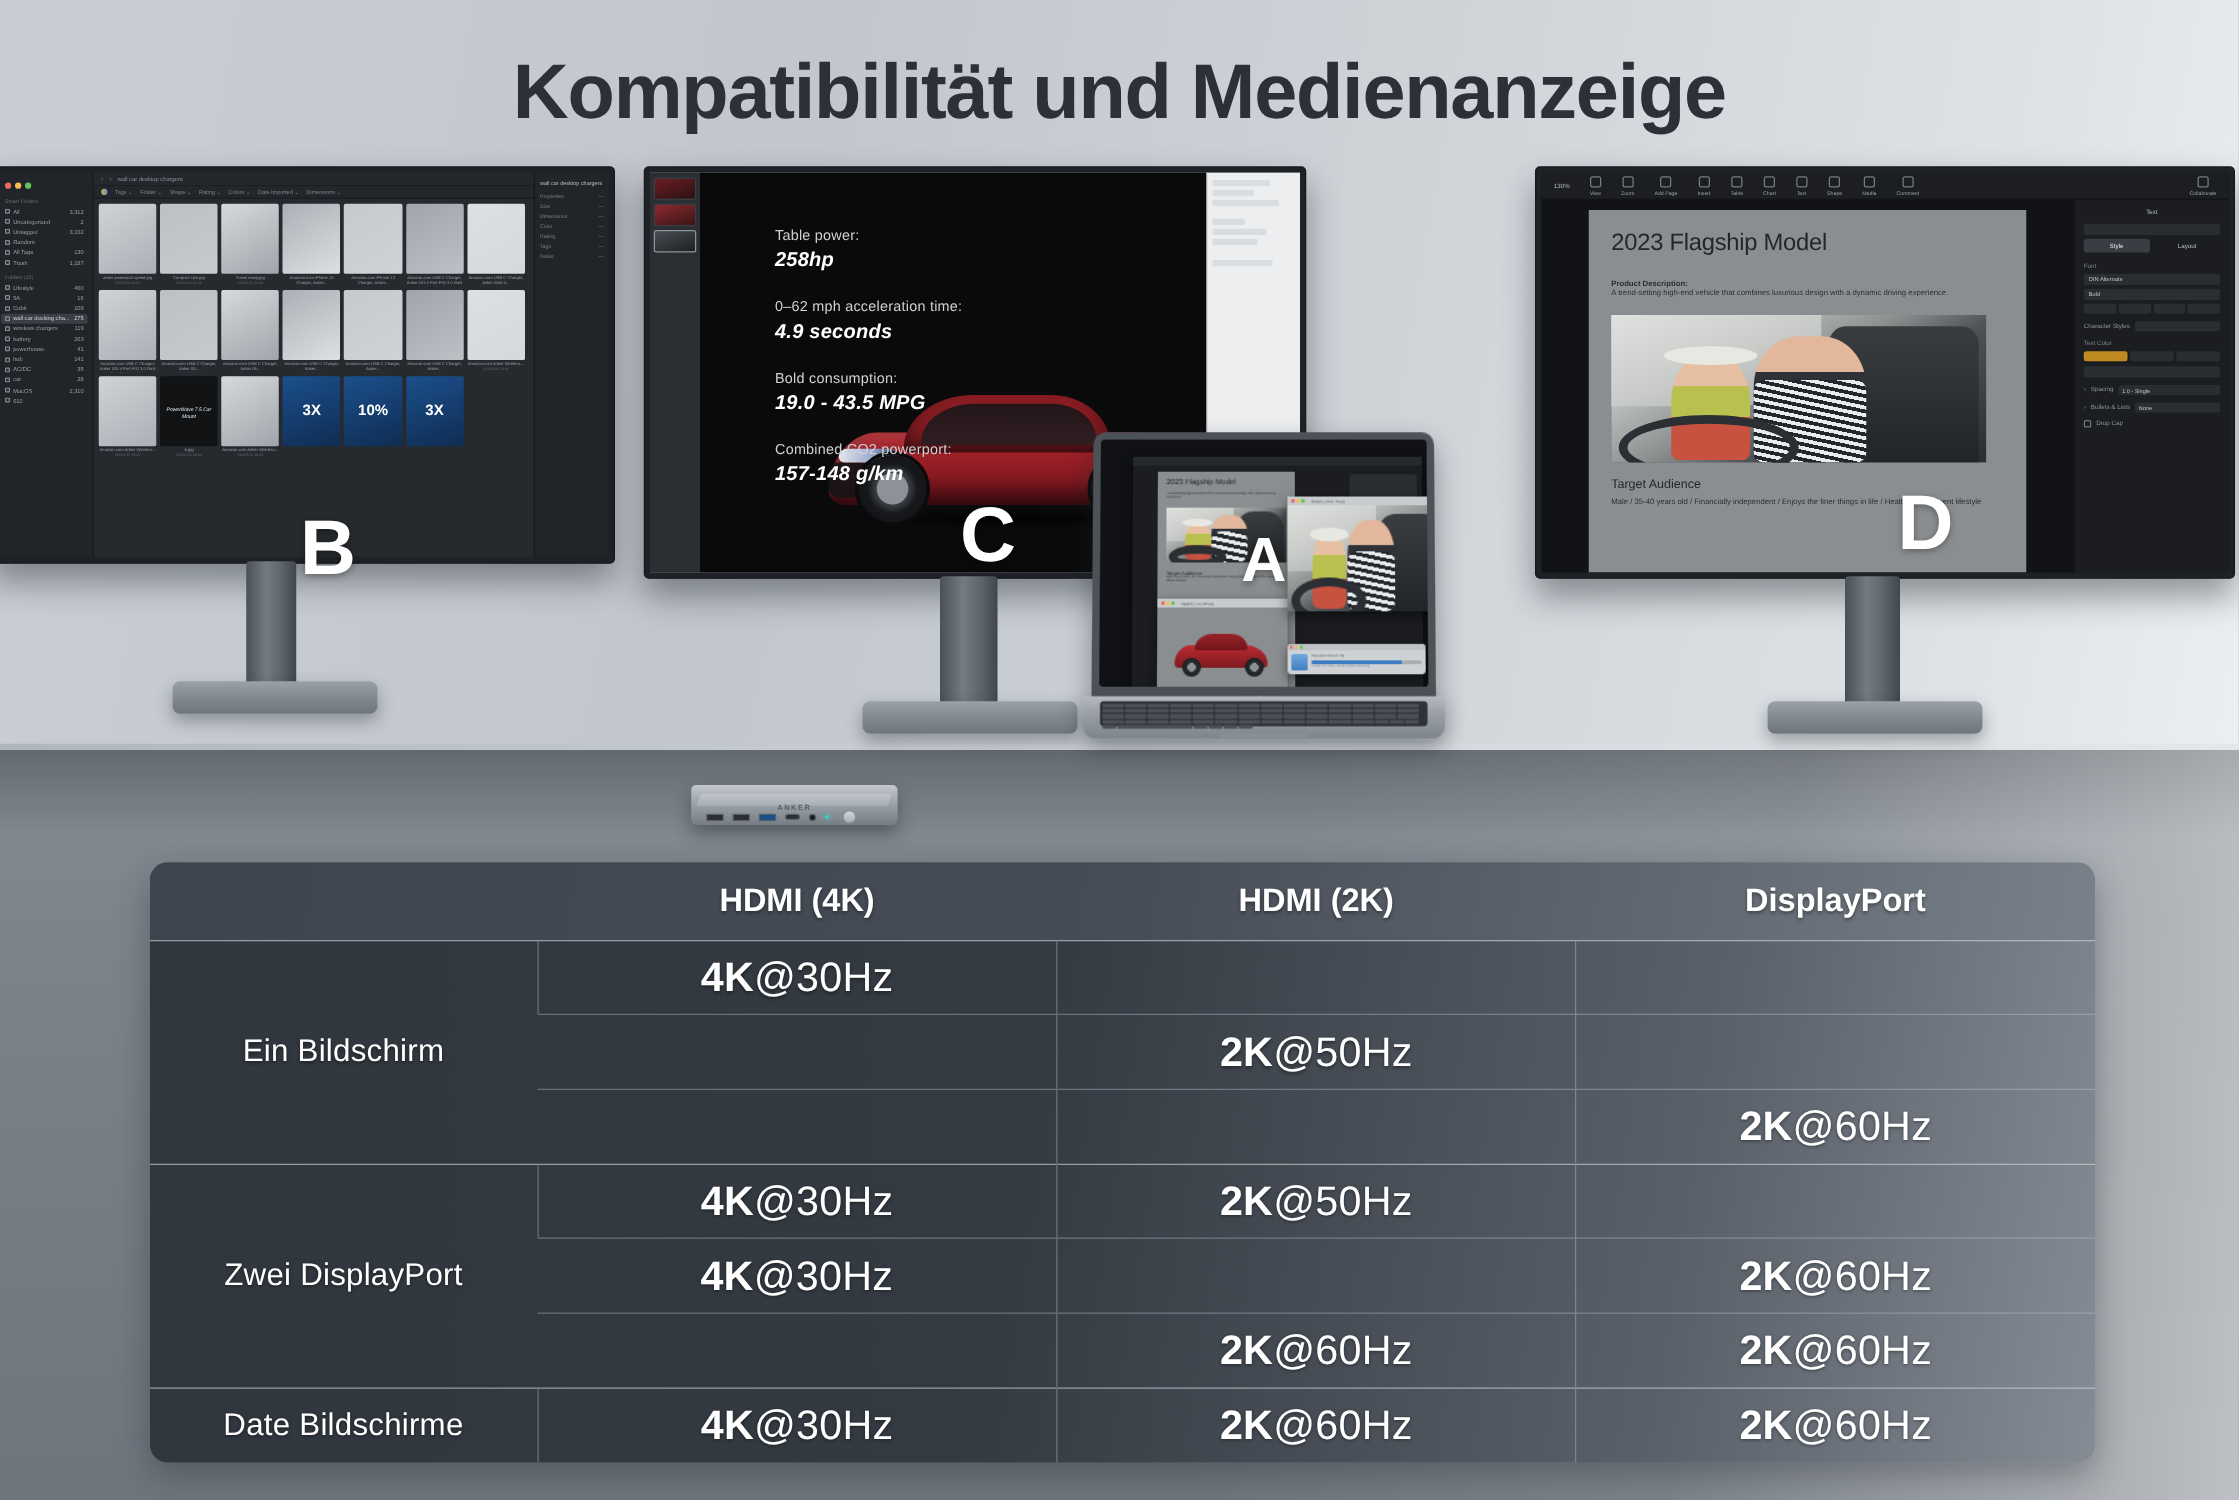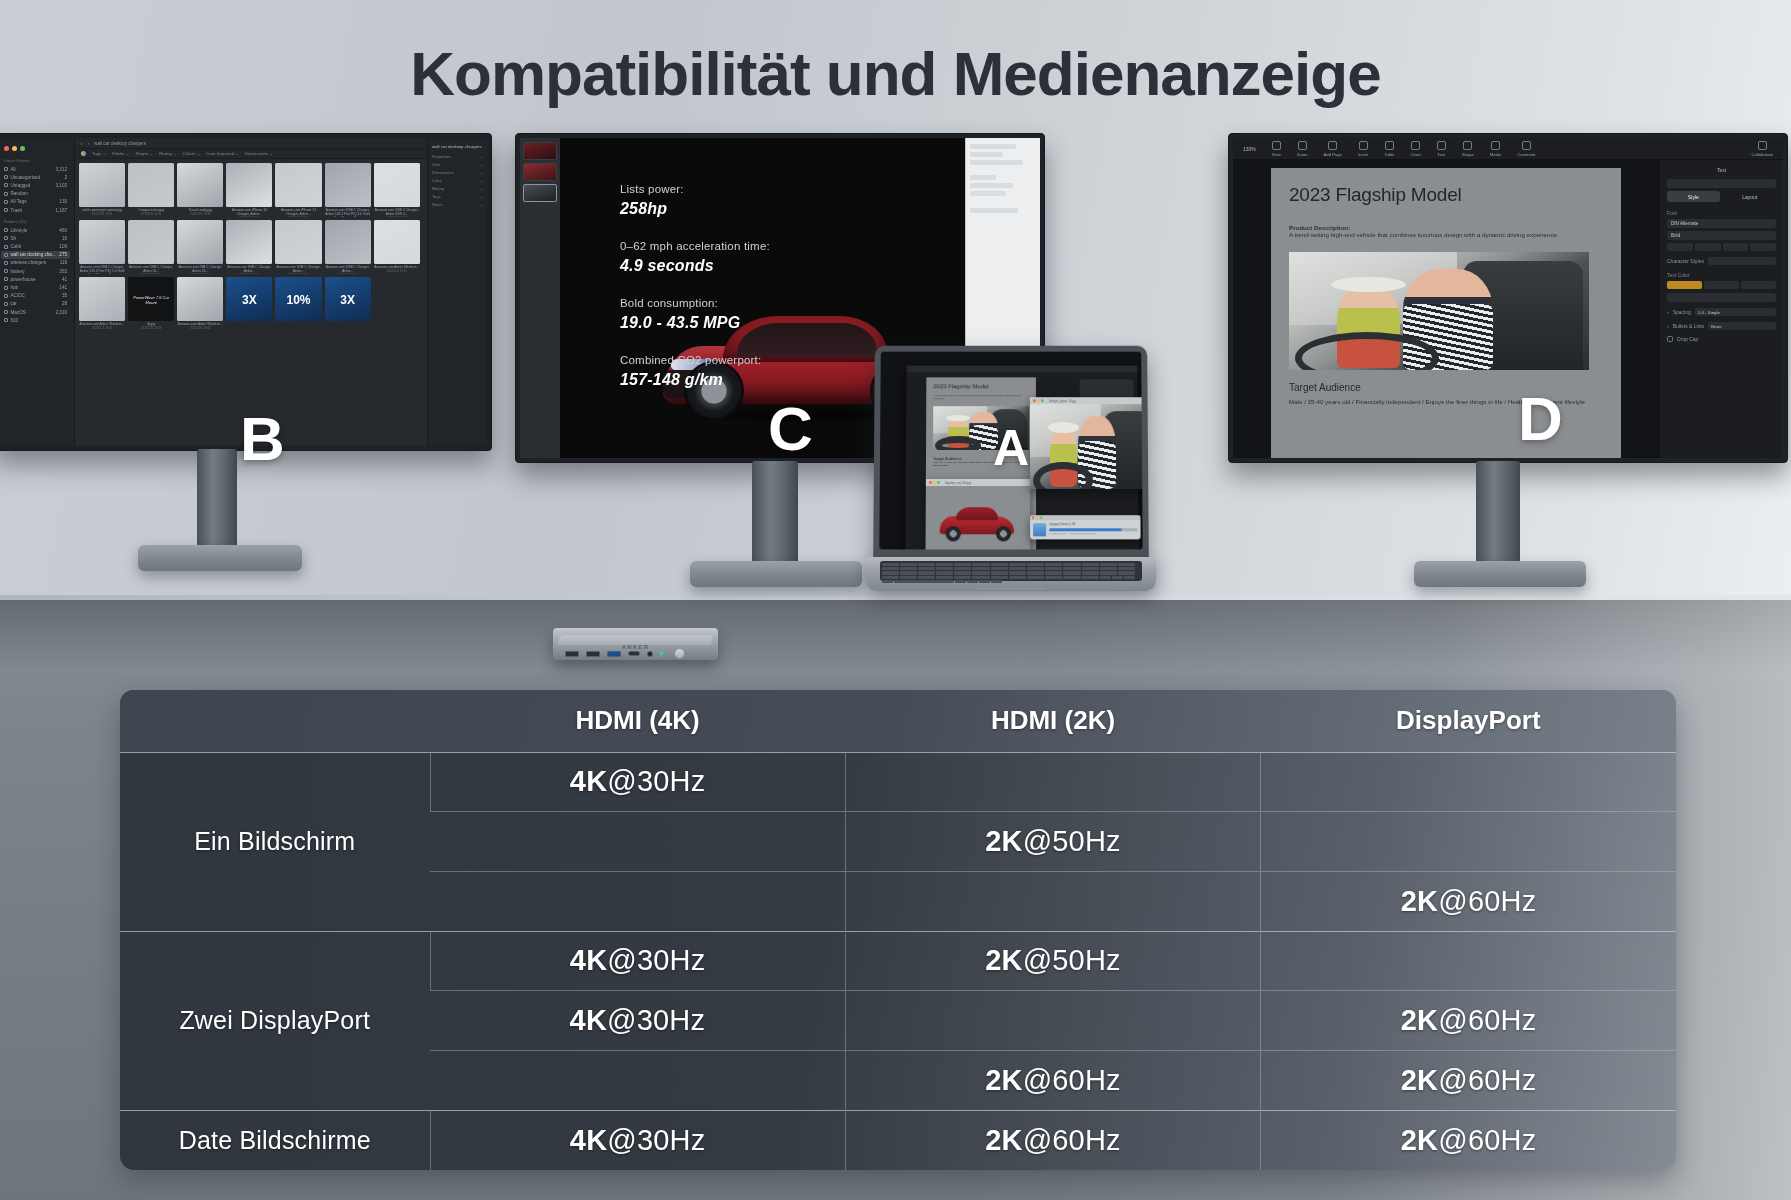--- a/index.html
+++ b/index.html
@@ -77,21 +77,21 @@
   .srow{display:flex;justify-content:space-between;align-items:center;font-size:4.6px;color:#9aa0a7;padding:1.6px 3px;border-radius:2px;}
   .srow.sel{background:#3a3f46;color:#d6dade}
   .srow .nm{display:flex;align-items:center;gap:2.5px;overflow:hidden;white-space:nowrap}
   .sq{width:4px;height:4px;border:.6px solid #868c94;border-radius:1px;flex:none}
   .shdr{font-size:4.2px;color:#676d74;margin:5px 0 2px 3px}
   .eagle-main{flex:1;display:flex;flex-direction:column;min-width:0}
   .etop{height:11px;background:#24282d;border-bottom:1px solid #1a1d21;display:flex;align-items:center;gap:5px;padding:0 6px;font-size:4.6px;color:#8e949b}
   .efilter{height:10px;background:#23272c;border-bottom:1px solid #1a1d21;display:flex;align-items:center;gap:6px;padding:0 6px;font-size:4.4px;color:#7d838a}
   .egrid{flex:1;padding:4px;display:flex;flex-wrap:wrap;align-content:flex-start;gap:3px;overflow:hidden}
   .cell{width:calc(14.28% - 3px);display:flex;flex-direction:column;gap:1px}
-  .thumb{height:44px;border-radius:1.5px;background:#cfd3d7}
+  .thumb{height:56px;border-radius:1.5px;background:#cfd3d7}
   .cap{font-size:3.3px;color:#9aa0a7;line-height:1.25;text-align:center;overflow:hidden;height:9px}
   .cap .d{color:#63696f;font-size:2.8px}
   .eagle-right{width:60px;background:#212428;border-left:1px solid #171a1d;padding:6px 4px;font-size:4.2px;color:#8b9198}
   .prop{display:flex;justify-content:space-between;margin-bottom:3px;color:#787e85}
 
   
   #monC{left:515px;top:133px;width:530px;height:330px;}
   #monC .screen{inset:5px;}
   .cwrap{position:absolute;inset:0;background:#d4d7da;display:flex}
   .cside{width:40px;background:#2b2e32;padding:4px 3px;display:flex;flex-direction:column;gap:3px}
@@ -224,21 +224,21 @@
     box-shadow:0 10px 26px rgba(25,30,36,.32);
   }
   table{width:100%;height:100%;border-collapse:collapse;table-layout:fixed;}
   th,td{color:#fff;text-align:center;vertical-align:middle;}
   thead th{
     height:62px;font-size:26px;font-weight:bold;
     text-shadow:0 1px 3px rgba(0,0,0,.4);
   }
   thead tr{background:linear-gradient(100deg,rgba(62,69,78,.98),rgba(70,77,86,.96) 50%,rgba(120,128,137,.9));}
   tbody td{
-    height:49px;font-size:29px;font-weight:bold;
+    height:49px;font-size:33px;font-weight:bold;
     border-top:1px solid rgba(190,198,207,.40);
     border-left:1px solid rgba(190,198,207,.40);
     text-shadow:0 1px 3px rgba(0,0,0,.45);
     letter-spacing:.2px;
   }
   tbody td.rowhdr{
     border-left:none;font-size:25px;font-weight:normal;
   }
   tbody td:first-child{border-left:none}
   col.c1{width:310px}
@@ -551,21 +551,21 @@
   <div class="bezel"></div>
   <div class="screen">
     <div class="cwrap">
       <div class="cside">
         <div class="cthumb" style="background:linear-gradient(160deg,#6b1f24,#2b1012)"></div>
         <div class="cthumb" style="background:linear-gradient(160deg,#8b2a2f,#3a1416)"></div>
         <div class="cthumb act" style="background:linear-gradient(160deg,#4a4f55,#1c1f22)"></div>
       </div>
       <div class="cmain">
         <div class="specs">
-          <div class="sp-lab">Lists power:</div>
+          <div class="sp-lab">Table power:</div>
           <div class="sp-val">258hp</div>
           <div class="sp-lab">0–62 mph acceleration time:</div>
           <div class="sp-val">4.9 seconds</div>
           <div class="sp-lab">Bold consumption:</div>
           <div class="sp-val">19.0 - 43.5 MPG</div>
           <div class="sp-lab">Combined CO2 powerport:</div>
           <div class="sp-val" style="margin-bottom:0">157-148 g/km</div>
         </div>
         <div class="car">
           <div class="car-shadow"></div>

